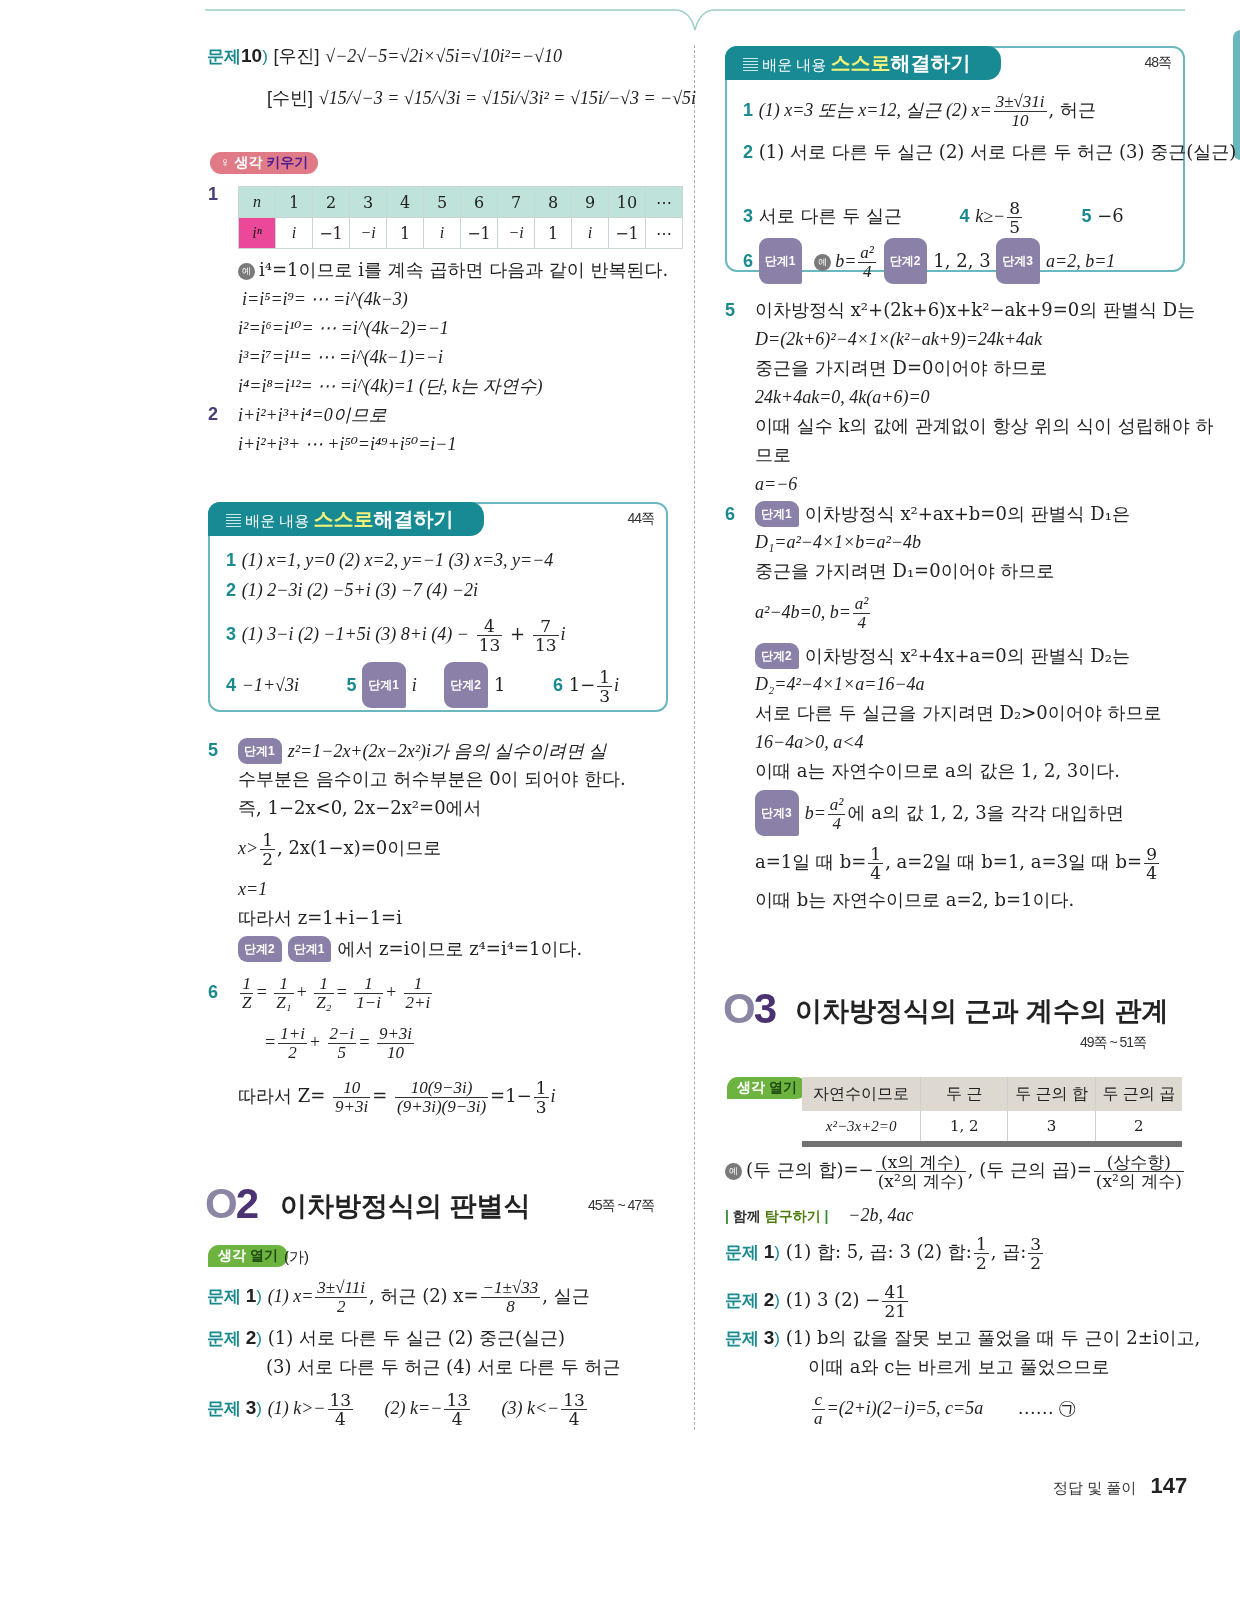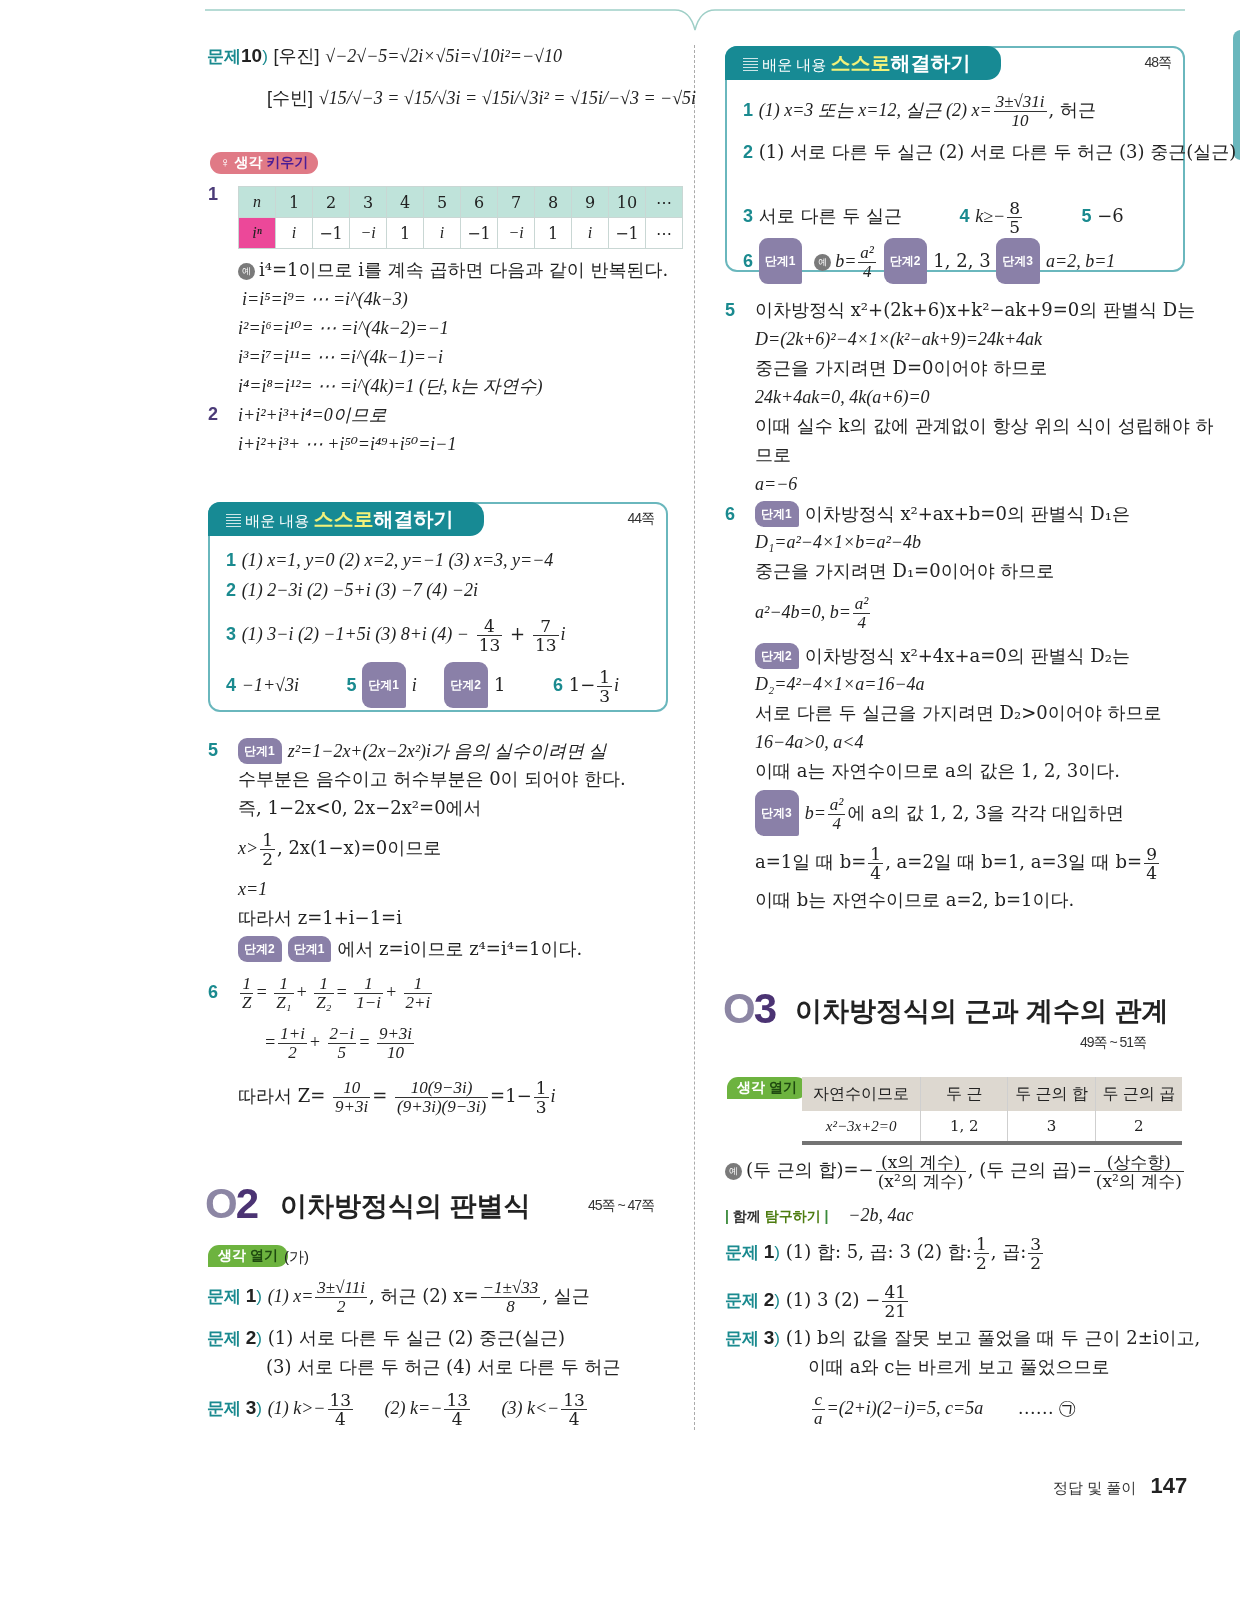--- a/index.html
+++ b/index.html
@@ -28,21 +28,21 @@
   .boxhead .big .y { color:#f2f27a;margin-top:16px; }
   .boxpage { position:absolute; right:12px; top:6px; font-family:"Liberation Sans",sans-serif; font-size:14px; color:#333; letter-spacing:-1px; }
   .pill { position:absolute; font-family:"Liberation Sans",sans-serif; font-weight:bold; font-size:14px; color:#fff;
           border-radius:12px; padding:2px 10px; }
   table.it { border-collapse:collapse; font-size:16px; }
   table.it td { border:1px solid #c9d7d4; width:34px; height:28px; text-align:center; }
   table.it tr.h td { background:#bfe3da; }
   table.rc { border-collapse:collapse; font-size:15px; }
   table.rc td { border-right:1px solid #cfcfcf; height:28px; text-align:center; }
   table.rc tr.h td { background:#ddd8d0; font-family:"Liberation Sans",sans-serif; font-size:16px; height:32px; }
-  table.rc tr.b td { border-bottom:4px solid #737373; }
+  table.rc tr.b td { border-bottom:6px solid #737373; }
   table.rc td:last-child { border-right:none; }
   .sec-num { font-family:"Liberation Sans",sans-serif; font-weight:bold; font-size:42px; letter-spacing:-2px; }
   .sec-num .o { color:#8c86a4; }
   .sec-num .d { color:#4b3373; }
   .sec-title { font-family:"Liberation Sans",sans-serif; font-weight:bold; font-size:27px; color:#222; }
   .sec-pages { font-family:"Liberation Sans",sans-serif; font-size:14px; color:#333; letter-spacing:-1px; }
 </style>
 </head>
 <body>
 

